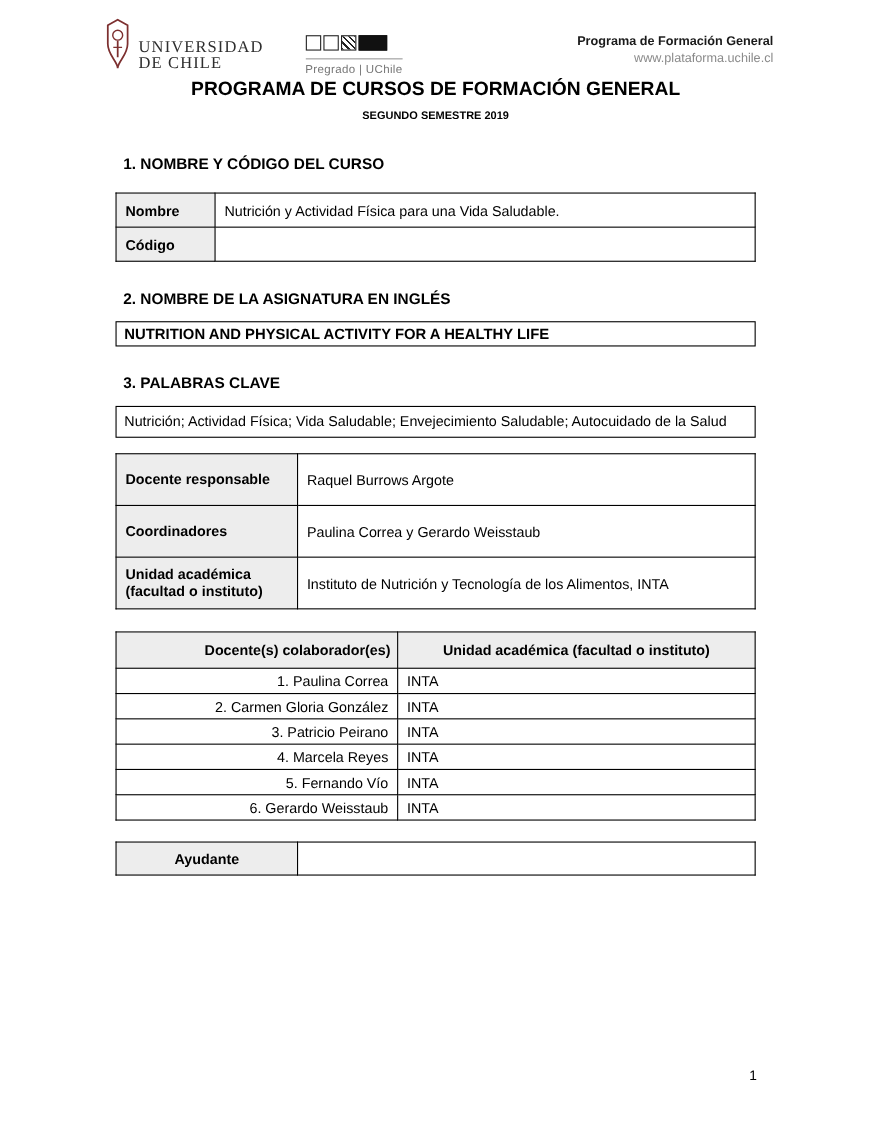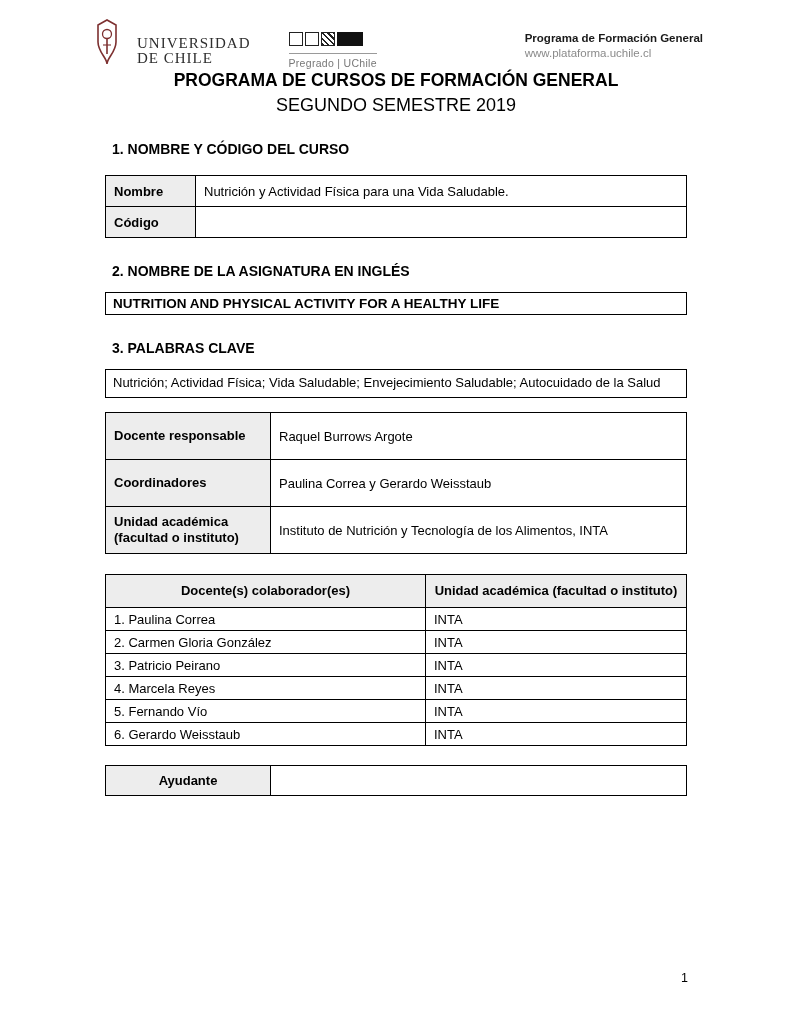--- a/index.html
+++ b/index.html
@@ -2,41 +2,41 @@
 <html><head>
 <meta charset="utf-8">
 <style>
   * { margin:0; padding:0; box-sizing:border-box; }
   html,body { background:#ffffff; }
   body { font-family:"Liberation Sans", sans-serif; color:#000; }
   .page { width:800px; height:1035px; position:relative; background:#fff; overflow:hidden; }
 
   
   .doc-header { display:flex; align-items:flex-start; padding:14px 97px 0 95px; }
-  .logo-uchile { display:flex; align-items:flex-end; gap:18px; }
+  .logo-uchile { display:flex; align-items:center; gap:7px; }
   .crest { margin-top:0; }
   .uni-text { font-family:"Liberation Serif", serif; font-size:15px; letter-spacing:1px;
               color:#2e2e2e; line-height:15px; margin-top:22px; }
   .logo-pregrado { margin-left:38px; margin-top:18px; }
   .preg-squares { display:flex; align-items:flex-start; gap:2px; height:18px; }
   .sq { width:14px; height:14px; border:1.5px solid #222; background:#fff; }
   .sq.hatch { background:repeating-linear-gradient(45deg,#222 0 1.5px,#fff 1.5px 4px); }
   .sq.solid { background:#111; border-color:#111; width:26px; }
   .preg-label { border-top:1px solid #9a9a9a; margin-top:3px; padding-top:3px;
                 font-size:10.5px; color:#777; letter-spacing:0.3px; }
-  .header-right { margin-left:auto; text-align:left; margin-top:18px; }
+  .header-right { margin-left:auto; text-align:right; margin-top:18px; }
   .program-label { font-size:11.5px; font-weight:bold; color:#1a1a1a; }
   .website { font-size:11.5px; color:#8a8a8a; margin-top:3px; }
 
   
   .content { width:582px; margin-left:105px; }
 
   .title-block { text-align:center; }
   .title-l1, .title-l2 { font-size:17.5px; font-weight:bold; line-height:23px; }
-  .title-l3 { font-size:18px; font-weight:normal; line-height:21px; margin-top:3px; }
+  .title-l3 { font-size:10px; font-weight:bold; line-height:21px; margin-top:3px; }
 
   .sec-h { font-size:14px; font-weight:bold; margin:25px 0 0 7px; }
 
   table { border-collapse:collapse; width:100%; font-size:13px; table-layout:fixed; }
   td { border:1px solid #000; padding:4px 8px; vertical-align:middle; overflow:hidden; }
   .cell-label { background:#ededed; font-weight:bold; }
 
   .tbl-course { margin-top:18px; }
   .tbl-course td { height:31px; }
   .tbl-course .cell-label { width:90px; }
@@ -46,21 +46,21 @@
   .box.keywords { font-size:13px; line-height:17px; padding:4px 7px 6px; }
 
   .tbl-team { margin-top:14px; }
   .tbl-team td { height:47px; }
   .tbl-team .cell-label { width:165px; line-height:16px; }
 
   .tbl-collab { margin-top:20px; }
   .tbl-collab .hdr { background:#ededed; font-weight:bold; text-align:center;
                      height:33px; line-height:16px; padding:2px 6px; }
   .tbl-collab td.data { height:23px; padding:2px 8px; }
-  .tbl-collab .col1 { width:320px; }
+  .tbl-collab .col1 { width:256px;text-align:right; }
 
   .tbl-ayudante { margin-top:19px; }
   .tbl-ayudante td { height:30px; }
   .tbl-ayudante .cell-label { width:165px; text-align:center; }
 
   .page-num { position:absolute; right:112px; bottom:50px; font-size:12.5px; }
 </style>
 </head>
 <body>
 

